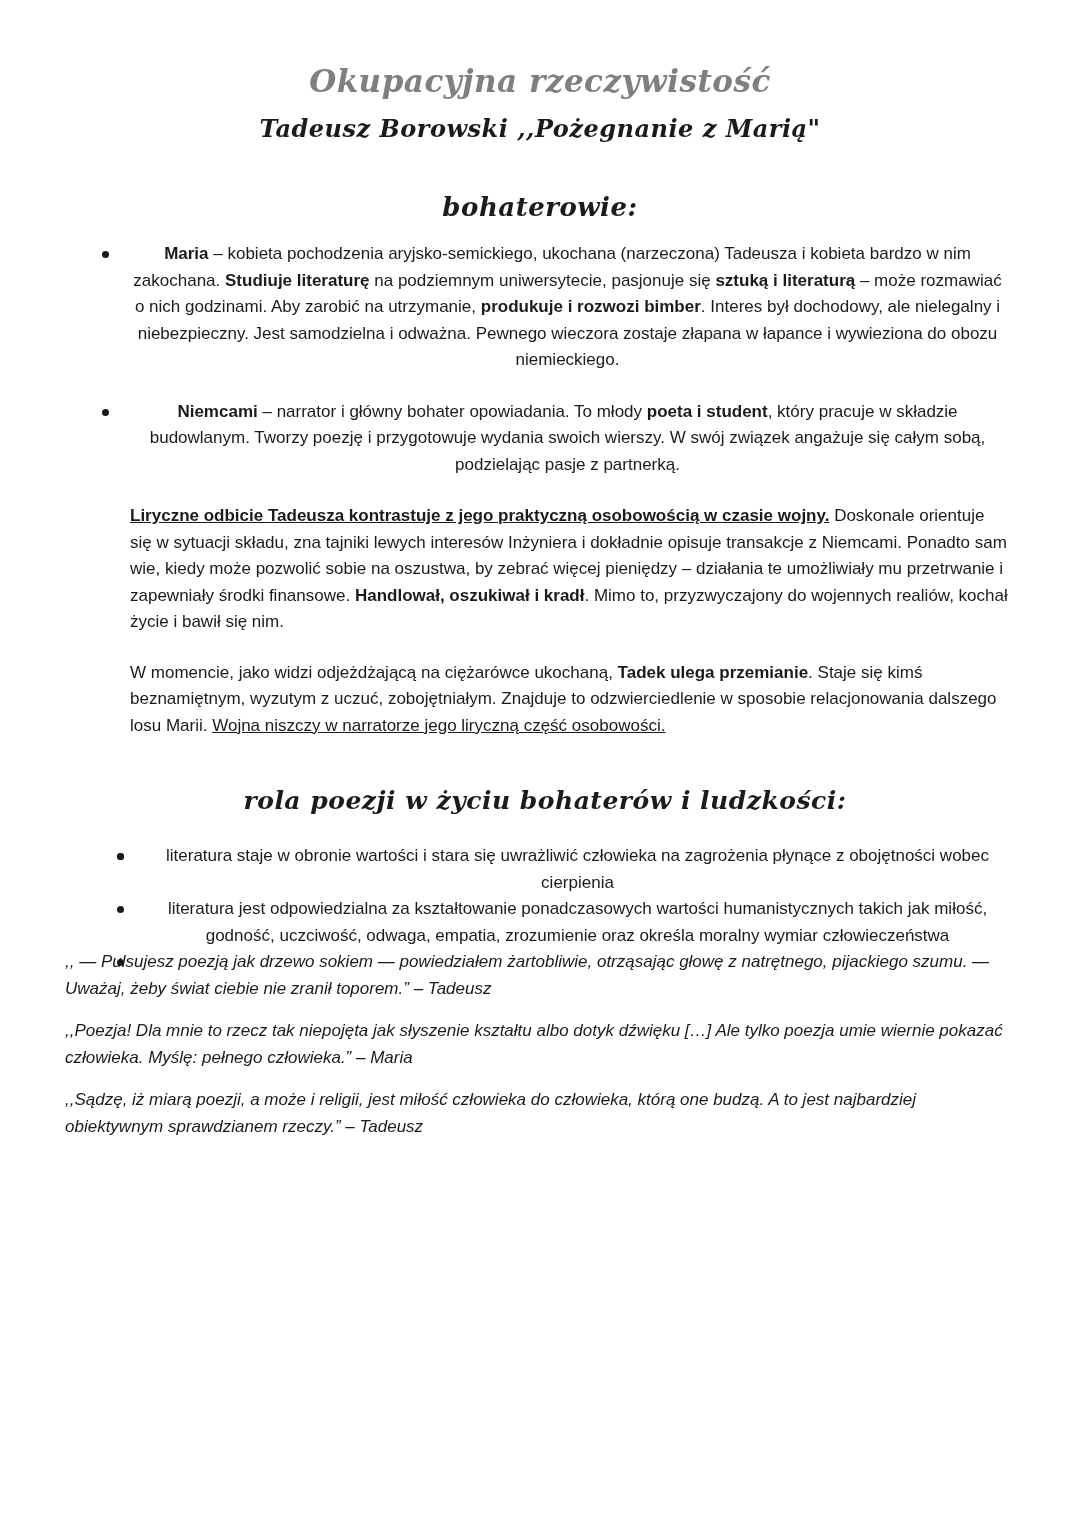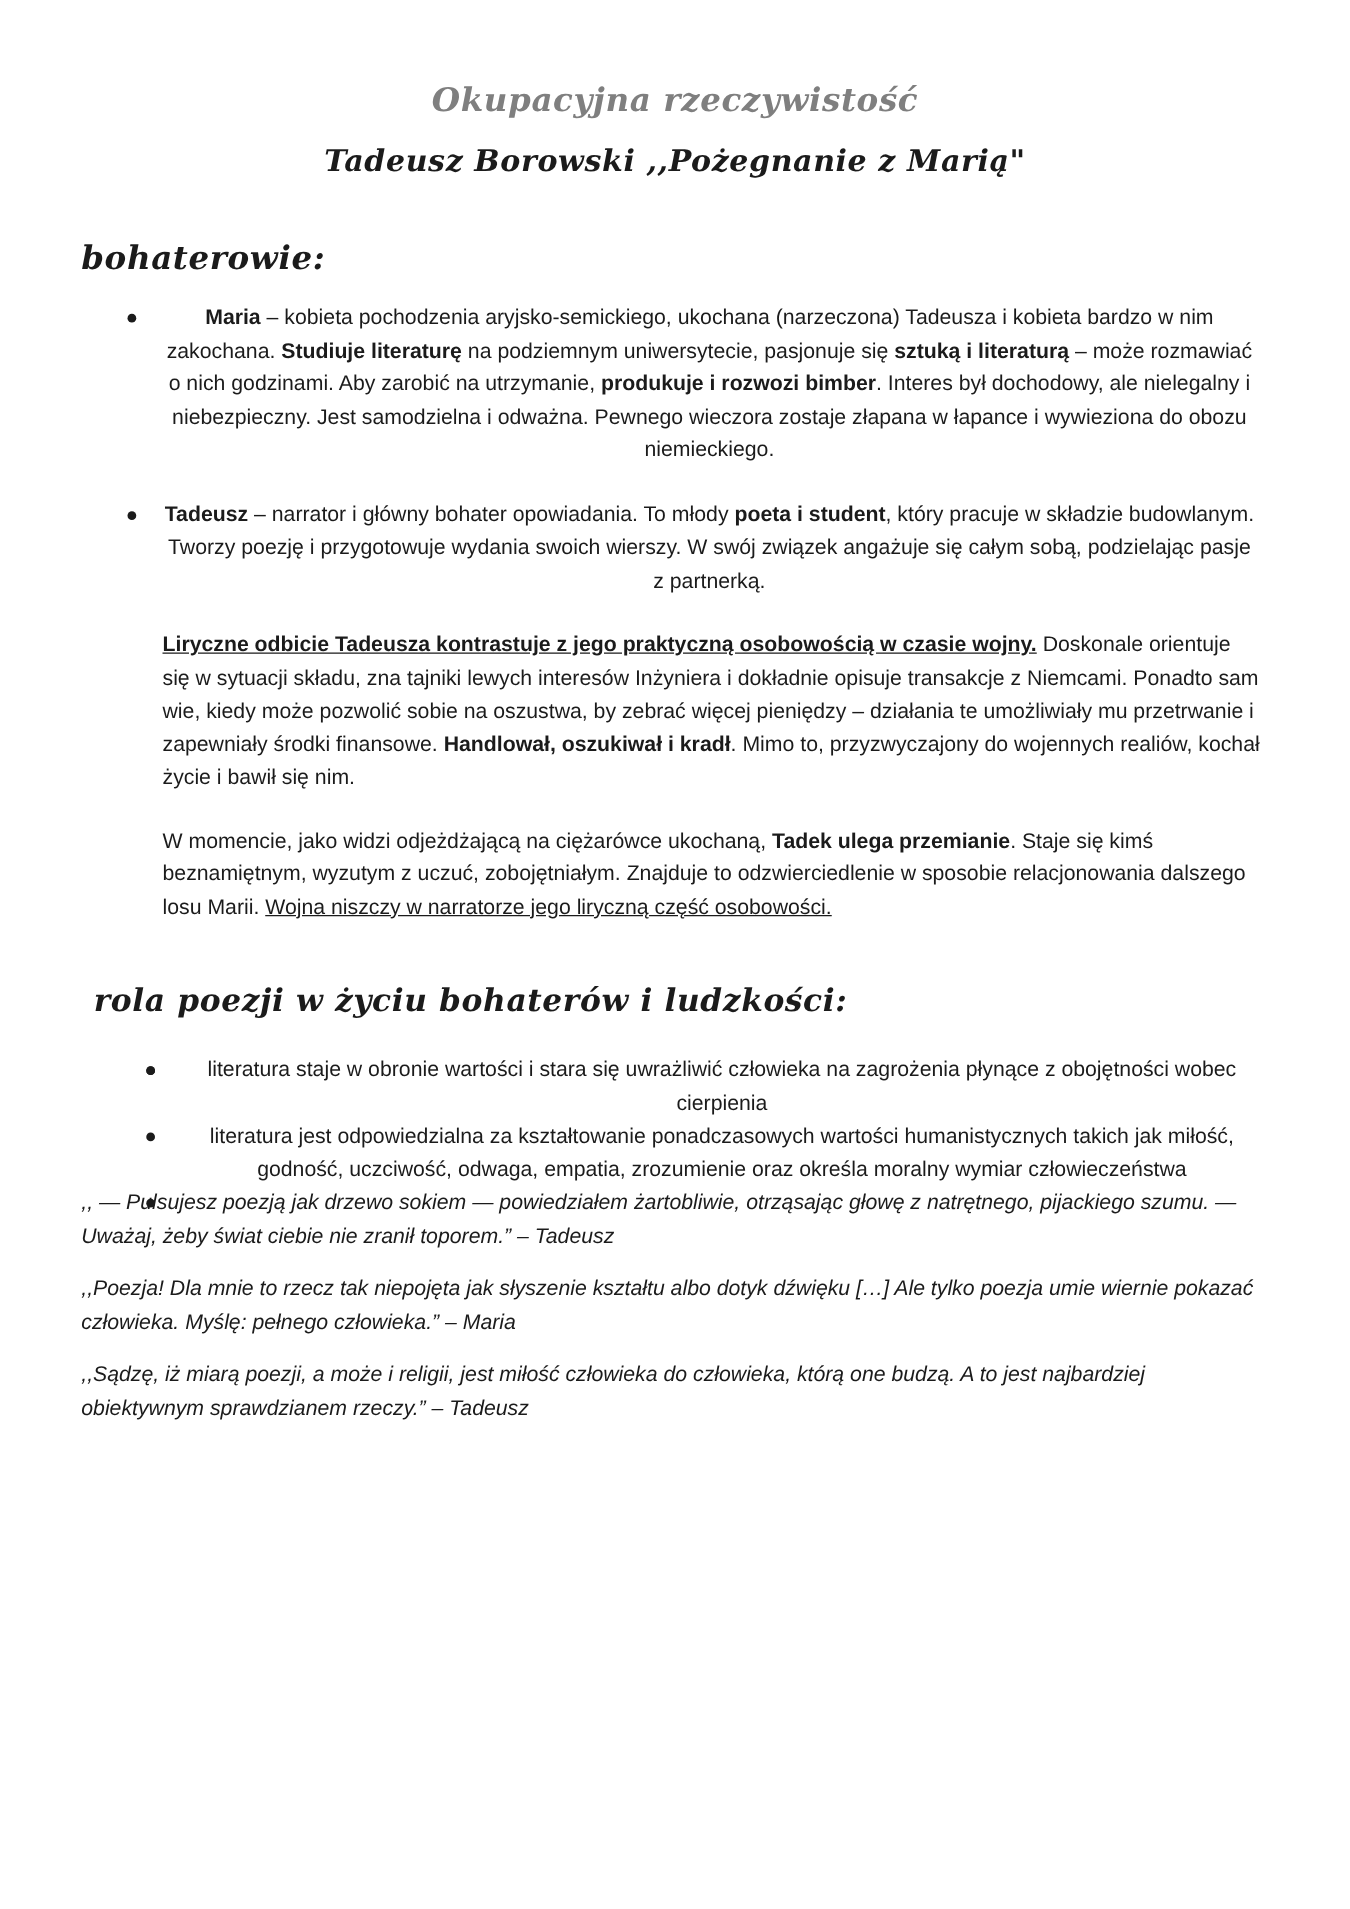--- a/index.html
+++ b/index.html
@@ -19,24 +19,25 @@
     line-height: 26.5px;
     color: #1b1b1b;
     overflow: hidden;
   }
   
   .script {
     font-family: "DejaVu Serif", serif;
     font-style: italic;
     font-weight: 700;
     letter-spacing: 0.5px;
+    text-align: center;
   }
   .doc-title {
     text-align: center;
-    font-size: 26px;
+    font-size: 31px;
     line-height: 38px;
     color: #7f7f7f;
     margin: 0 0 14px 0;
   }
   .doc-subtitle {
     text-align: center;
     font-size: 24px;
     line-height: 30px;
     color: #1b1b1b;
     margin: 0 0 47px 0;
@@ -105,21 +106,21 @@
 
   <h3 class="script section-heading">bohaterowie:</h3>
 
   <ul class="doc-list list-1">
     <li>
       <span class="dot"></span>
       <span><span class="b">Maria</span><span> – kobieta pochodzenia aryjsko-semickiego, ukochana (narzeczona) Tadeusza i kobieta bardzo w nim zakochana. </span><span class="b">Studiuje literaturę</span><span> na podziemnym uniwersytecie, pasjonuje się </span><span class="b">sztuką i literaturą</span><span> – może rozmawiać o nich godzinami. Aby zarobić na utrzymanie, </span><span class="b">produkuje i rozwozi bimber</span><span>. Interes był dochodowy, ale nielegalny i niebezpieczny. Jest samodzielna i odważna. Pewnego wieczora zostaje złapana w łapance i wywieziona do obozu niemieckiego.</span></span>
     </li>
     <li>
       <span class="dot"></span>
-      <span><span class="b">Tadeusz</span><span> – narrator i główny bohater opowiadania. To młody </span><span class="b">poeta i student</span><span>, który pracuje w składzie budowlanym. Tworzy poezję i przygotowuje wydania swoich wierszy. W swój związek angażuje się całym sobą, podzielając pasje z partnerką.</span></span>
+      <span><span class="b">Niemcami</span><span> – narrator i główny bohater opowiadania. To młody </span><span class="b">poeta i student</span><span>, który pracuje w składzie budowlanym. Tworzy poezję i przygotowuje wydania swoich wierszy. W swój związek angażuje się całym sobą, podzielając pasje z partnerką.</span></span>
     </li>
   </ul>
 
   <p class="indent-para"><span class="b u">Liryczne odbicie Tadeusza kontrastuje z jego praktyczną osobowością w czasie wojny.</span><span> Doskonale orientuje się w sytuacji składu, zna tajniki lewych interesów Inżyniera i dokładnie opisuje transakcje z Niemcami. Ponadto sam wie, kiedy może pozwolić sobie na oszustwa, by zebrać więcej pieniędzy – działania te umożliwiały mu przetrwanie i zapewniały środki finansowe. </span><span class="b">Handlował, oszukiwał i kradł</span><span>. Mimo to, przyzwyczajony do wojennych realiów, kochał życie i bawił się nim.</span></p>
   <p class="indent-para"><span>W momencie, jako widzi odjeżdżającą na ciężarówce ukochaną, </span><span class="b">Tadek ulega przemianie</span><span>. Staje się kimś beznamiętnym, wyzutym z uczuć, zobojętniałym. Znajduje to odzwierciedlenie w sposobie relacjonowania dalszego losu Marii. </span><span class="u">Wojna niszczy w narratorze jego liryczną część osobowości.</span></p>
 
   <h3 class="script section-heading second">rola poezji w życiu bohaterów i ludzkości:</h3>
 
   <ul class="doc-list list-2">
     <li>

